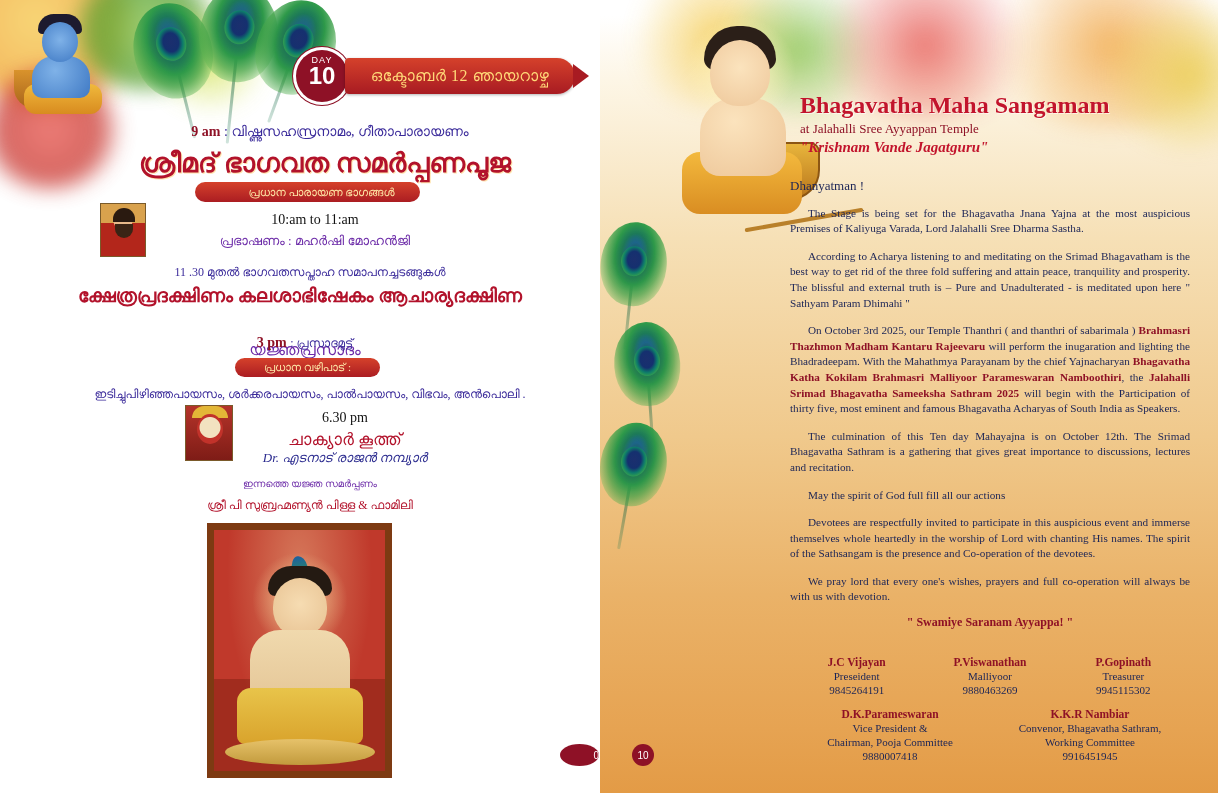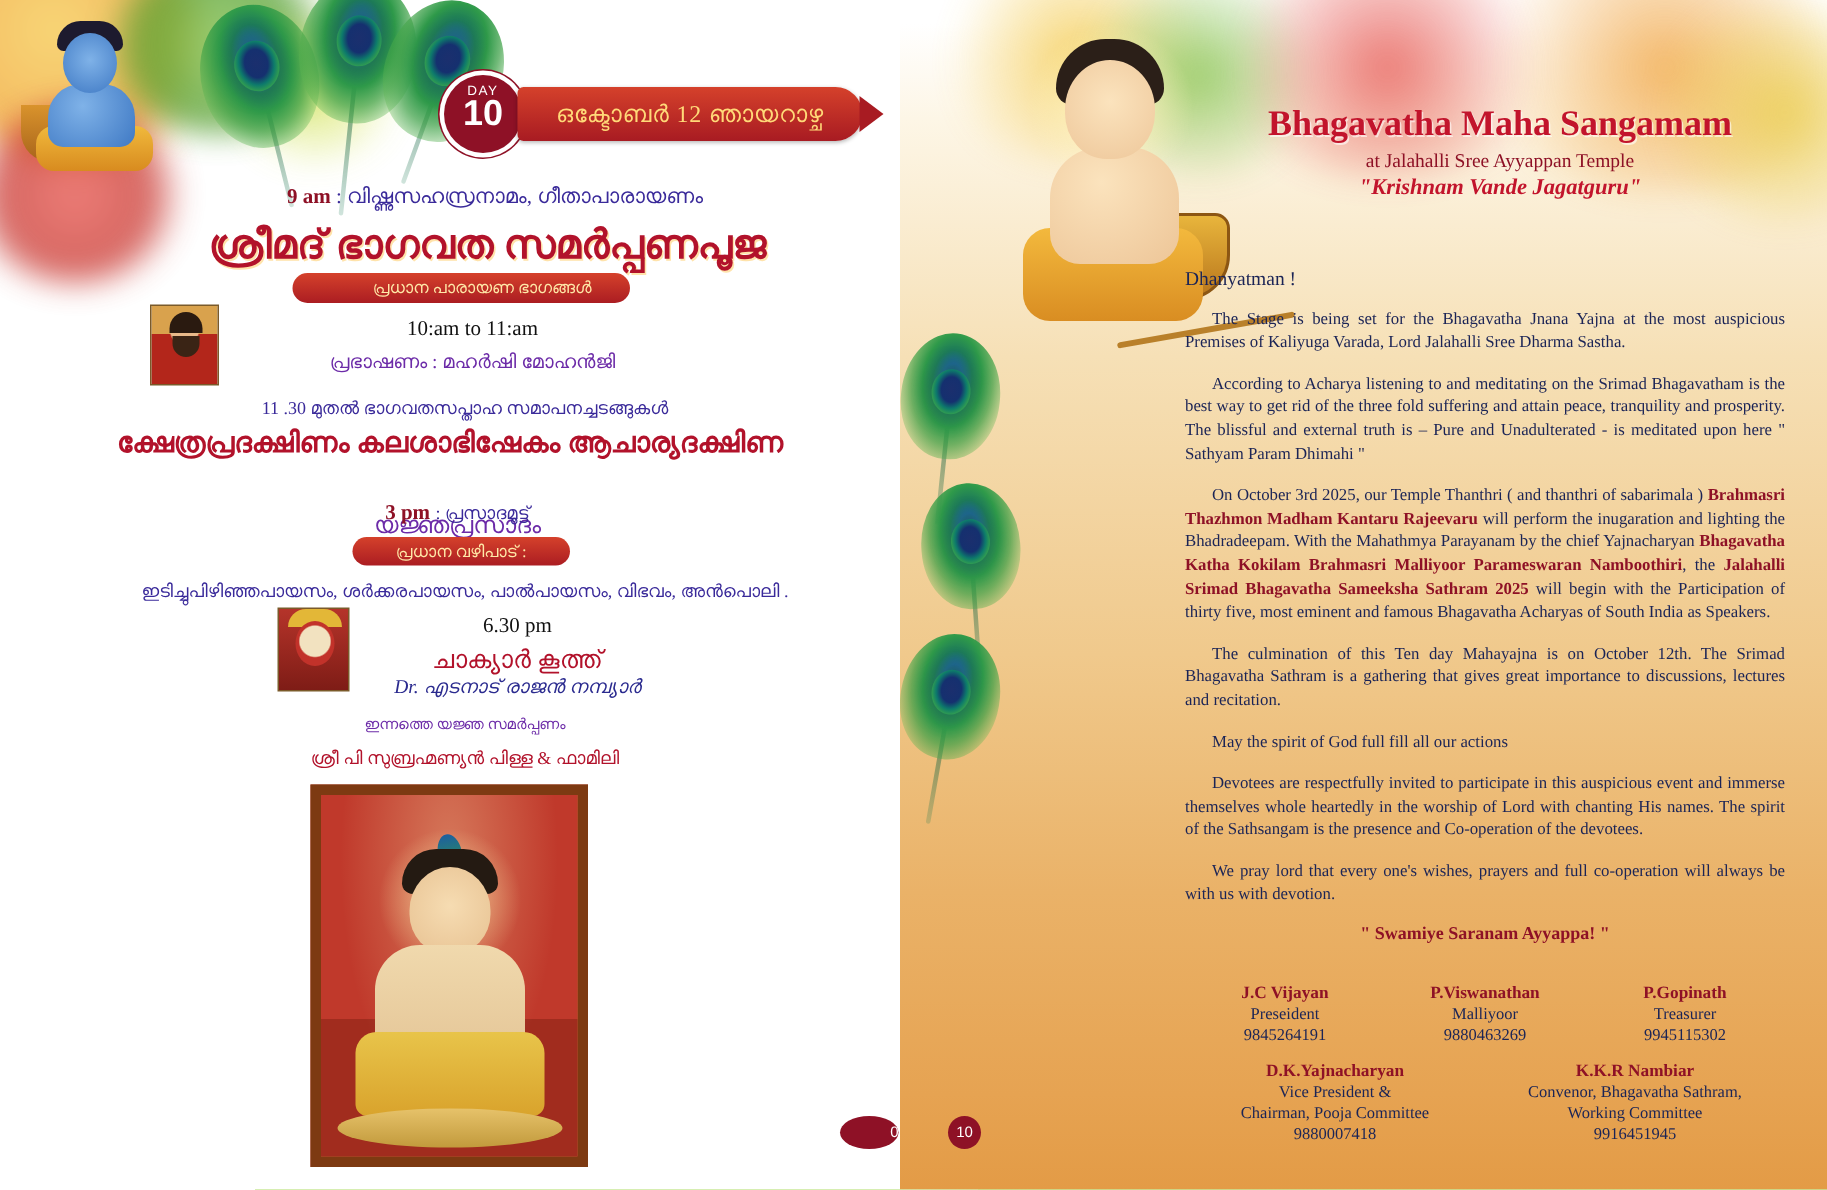--- a/index.html
+++ b/index.html
@@ -297,22 +297,21 @@
   #rsp2 { left: 120px; top: -20px; width: 160px; height: 140px;
           background: radial-gradient(circle at 50% 50%, #7dbf45, rgba(125,191,69,0) 74%); }
   #rsp3 { left: 210px; top: -30px; width: 230px; height: 150px;
           background: radial-gradient(circle at 50% 50%, #e5504a, rgba(229,80,74,0) 74%); }
   #rsp4 { left: 380px; top: -40px; width: 260px; height: 170px;
           background: radial-gradient(circle at 50% 50%, #f0a13a, rgba(240,161,58,0) 74%); }
   #rsp5 { left: 500px; top: 0px; width: 180px; height: 150px;
           background: radial-gradient(circle at 50% 50%, #e8c93f, rgba(232,201,63,0) 74%); }
 
   #r-title {
-    position: absolute; left: 200px; top: 70px; width: 400px;
-    text-align: center;
+    position: absolute; left: 200px; top: 92px; width: 400px;
   }
   #r-title .t1 {
     color: #c2142c; font-size: 24px; font-weight: bold;
     font-family: "Liberation Serif", serif;
     text-shadow: 1px 1px 0 rgba(255,255,255,.6);
   }
   #r-title .t2 { color: #8e1126; font-size: 13px; margin-top: 2px; }
   #r-title .t3 { color: #c2142c; font-size: 15px; font-style: italic; font-weight: bold; margin-top: 2px; }
 
   
@@ -534,21 +533,21 @@
           <div>9880463269</div>
         </div>
         <div class="off">
           <div class="nm">P.Gopinath</div>
           <div>Treasurer</div>
           <div>9945115302</div>
         </div>
       </div>
       <div class="off-row off-row2">
         <div class="off">
-          <div class="nm">D.K.Yajnacharyan</div>
+          <div class="nm">D.K.Parameswaran</div>
           <div style="white-space:pre-line">Vice President &amp;
 Chairman, Pooja Committee</div>
           <div>9880007418</div>
         </div>
         <div class="off">
           <div class="nm">K.K.R Nambiar</div>
           <div style="white-space:pre-line">Convenor, Bhagavatha Sathram,
 Working Committee</div>
           <div>9916451945</div>
         </div>

